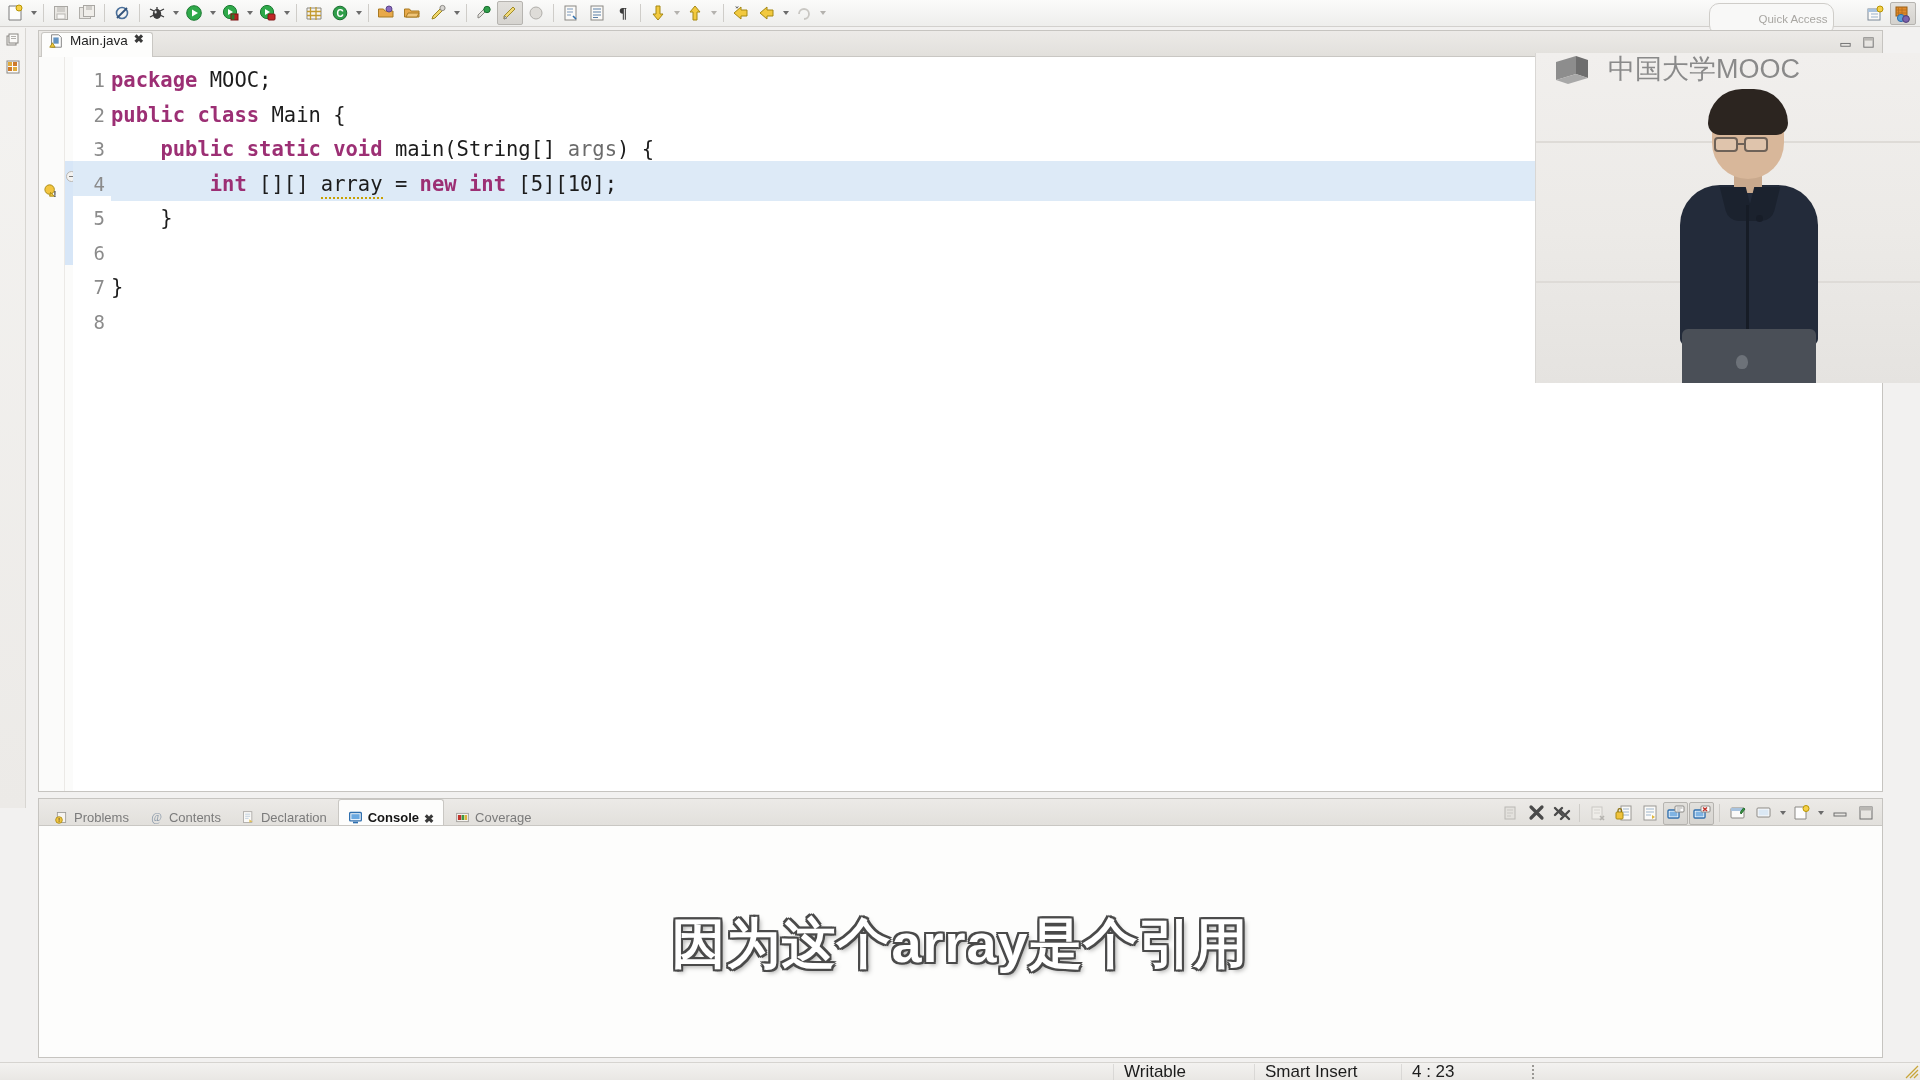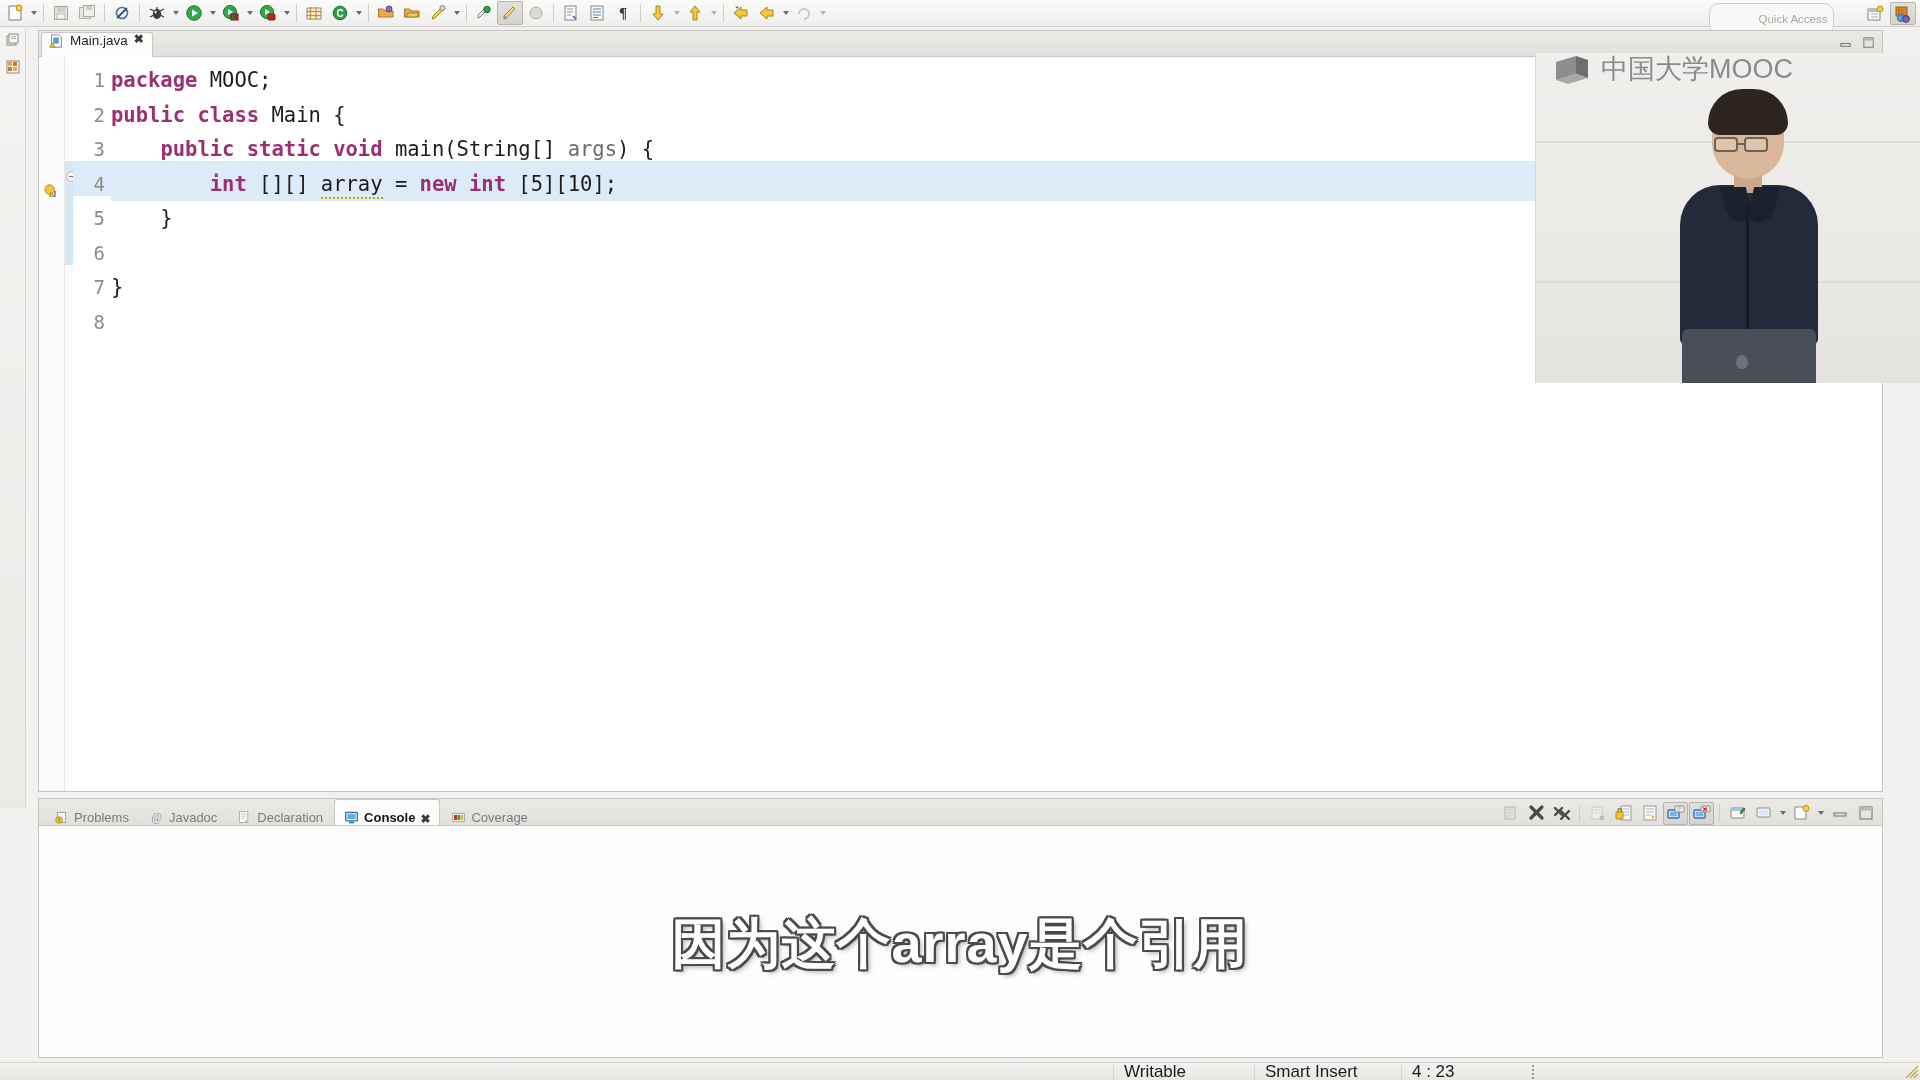--- a/index.html
+++ b/index.html
@@ -177,21 +177,21 @@
   .p-laptop {
     position: absolute; left: 8px; top: 236px; width: 134px; height: 60px;
     background: #4a4f57; border-radius: 6px 6px 2px 2px;
   }
   .p-laptop-logo {
     position: absolute; left: 62px; top: 262px; width: 12px; height: 14px;
     background: #6d7279; border-radius: 50% 50% 45% 45%;
   }
   .mooc-logo {
     position: absolute; left: 18px; top: -2px;
-    display: flex; align-items: center; gap: 1px;
+    display: flex; align-items: center; gap: 8px;
   }
   .mooc-mark { width: 46px; height: 30px; }
   .mooc-text { font-size: 27px; color: #8a8a8a; letter-spacing: 0px; font-family: "Liberation Sans", sans-serif; }
 
   
   .bottom-panel {
     position: absolute; left: 38px; top: 798px; width: 1845px; height: 260px;
     background: #fdfdfc;
     border: 1px solid #c6c4c0;
   }
@@ -580,21 +580,21 @@
             <circle cx="6" cy="12" r="4" fill="#f3c53f" stroke="#a88a14"></circle>
             <text x="6" y="14.4" font-size="6" fill="#333" text-anchor="middle" font-family="Liberation Sans, sans-serif" font-weight="bold">!</text>
           </svg>
         <span>Problems</span>
       </div>
 
       <div class="bp-tab">
         <svg width="15" height="15" viewBox="0 0 18 18">
             <text x="9" y="13.5" font-size="14" fill="#8c9aaa" text-anchor="middle" font-family="Liberation Serif, serif">@</text>
           </svg>
-        <span>Javadoc</span>
+        <span>Contents</span>
       </div>
 
       <div class="bp-tab">
         <svg width="15" height="15" viewBox="0 0 18 18">
             <rect x="3" y="2" width="10" height="13" fill="#fbfaf8" stroke="#a9a7a3"></rect>
             <path d="M5 5h6M5 7.5h6M5 10h4" stroke="#b6c6d6" stroke-width="1"></path>
             <path d="M10 11l4 3-4 1z" fill="#e0c05a"></path>
           </svg>
         <span>Declaration</span>
       </div>

